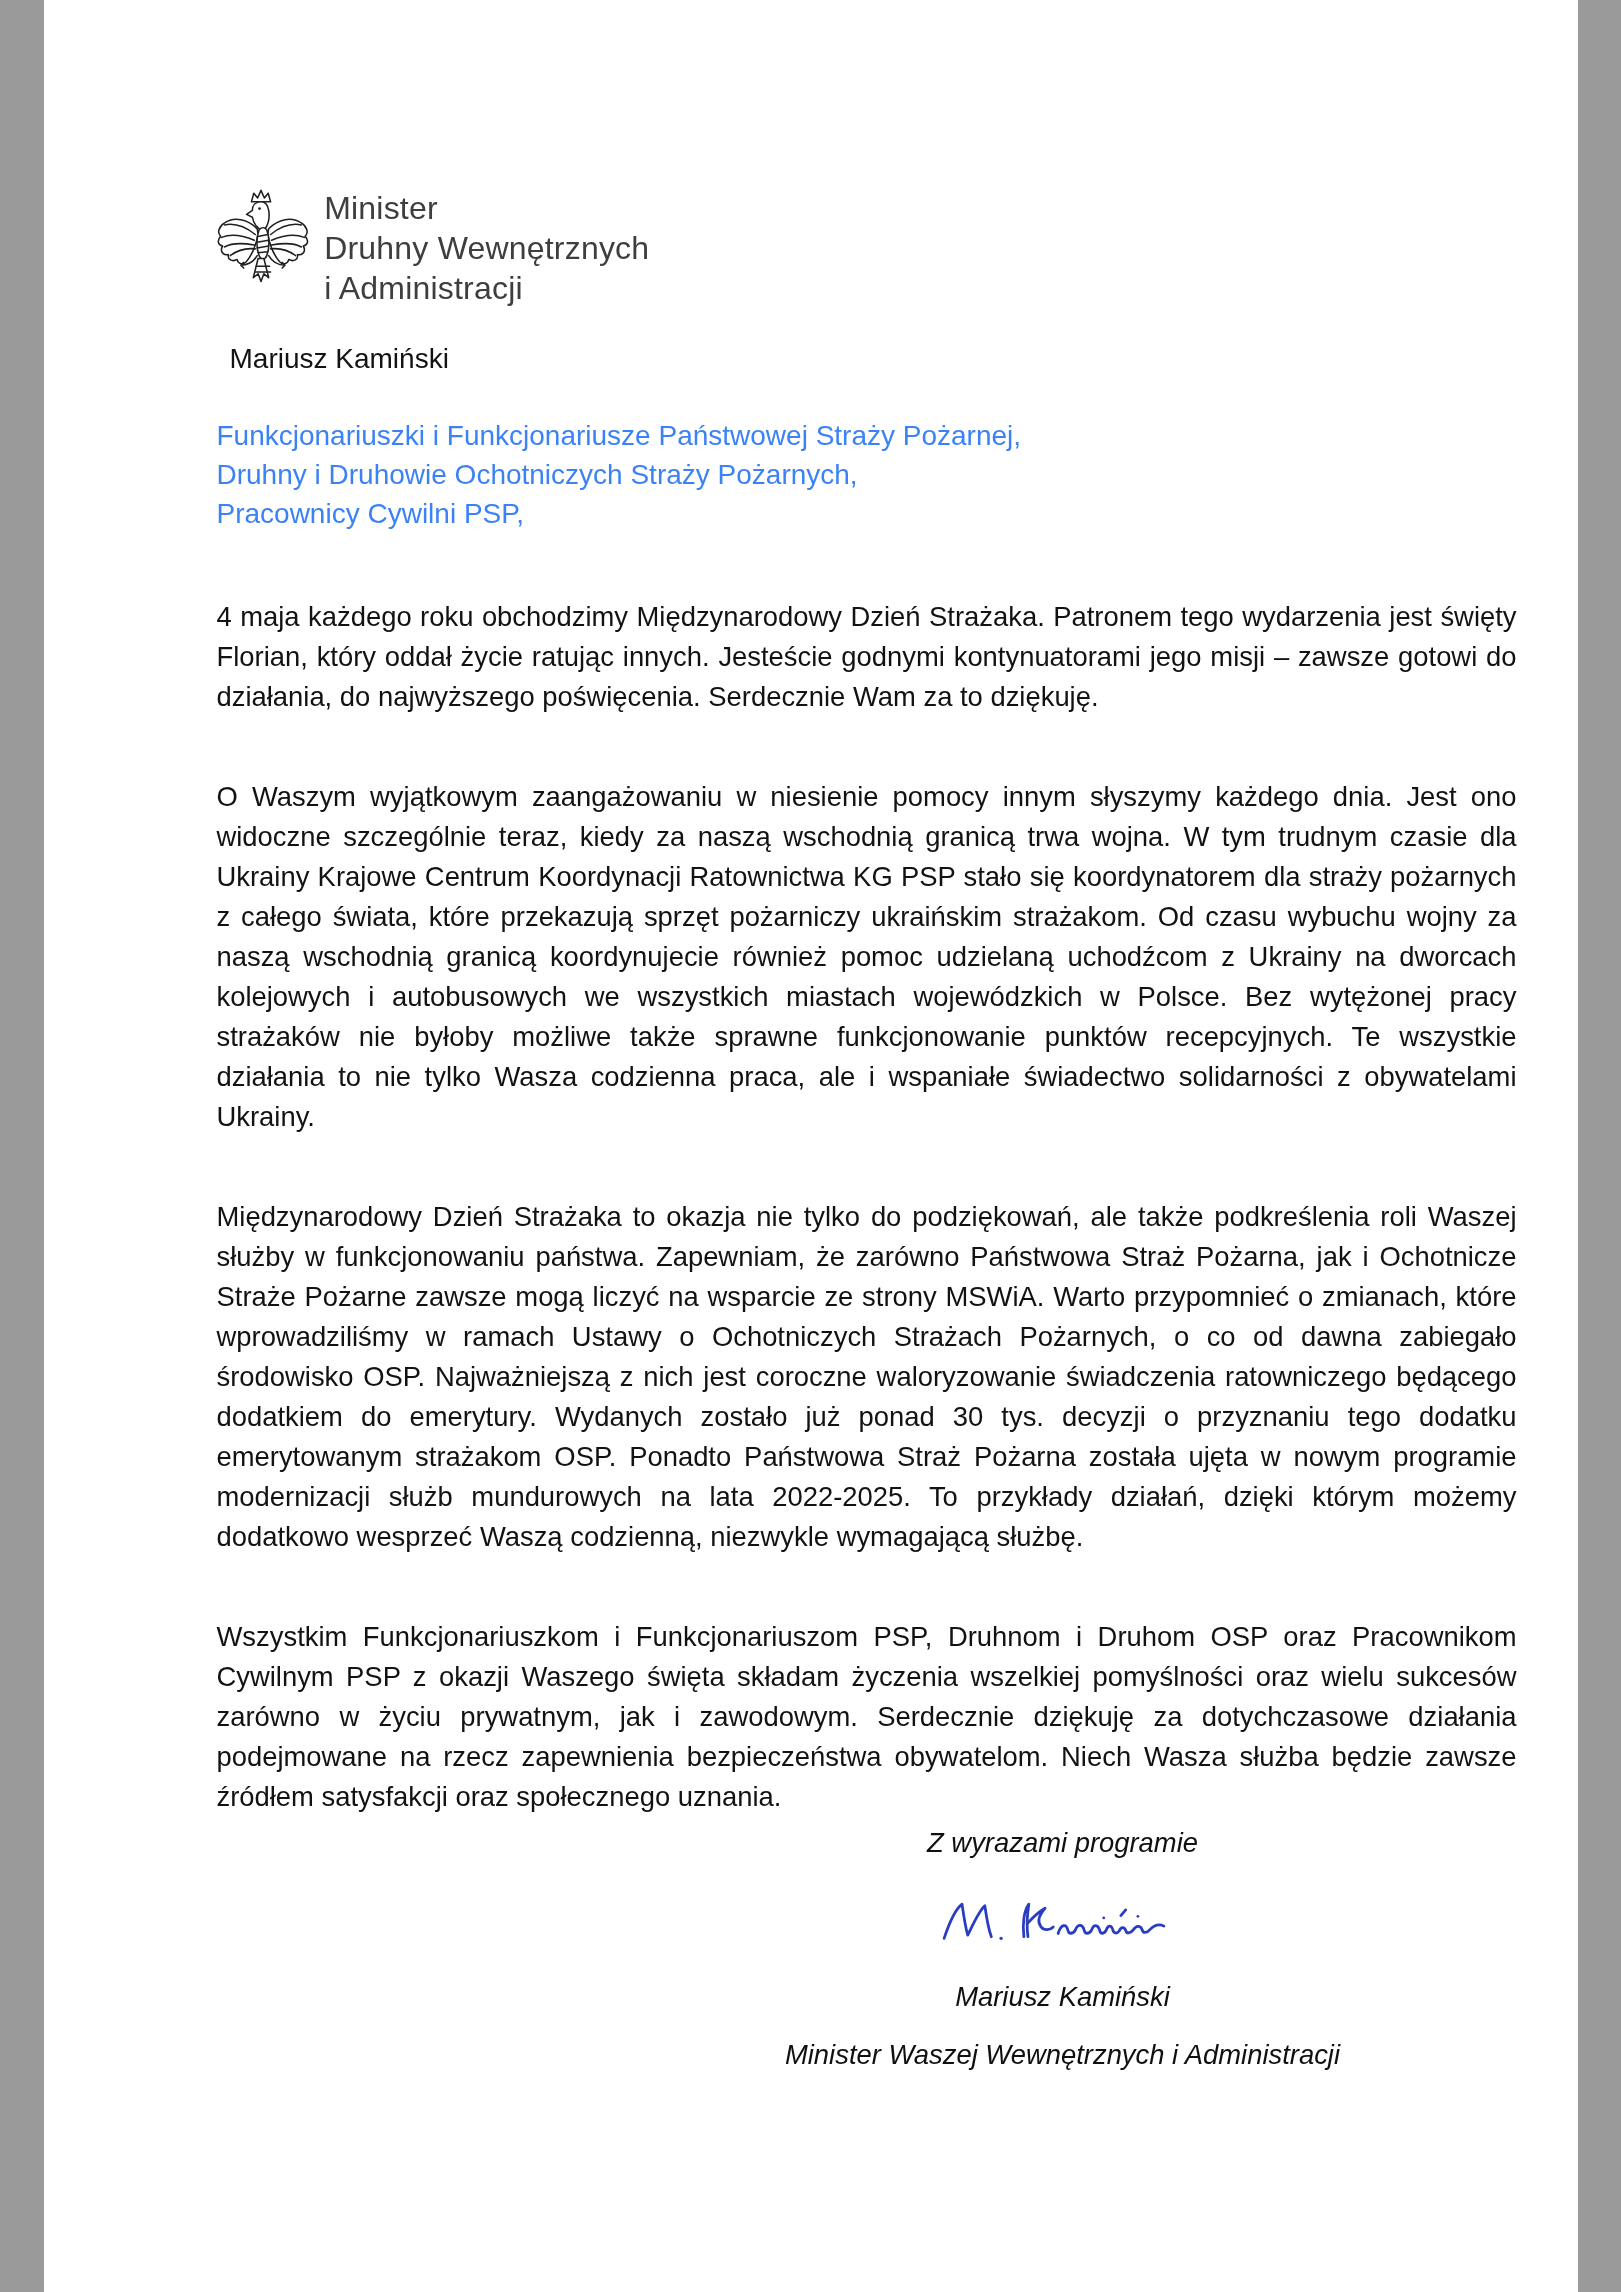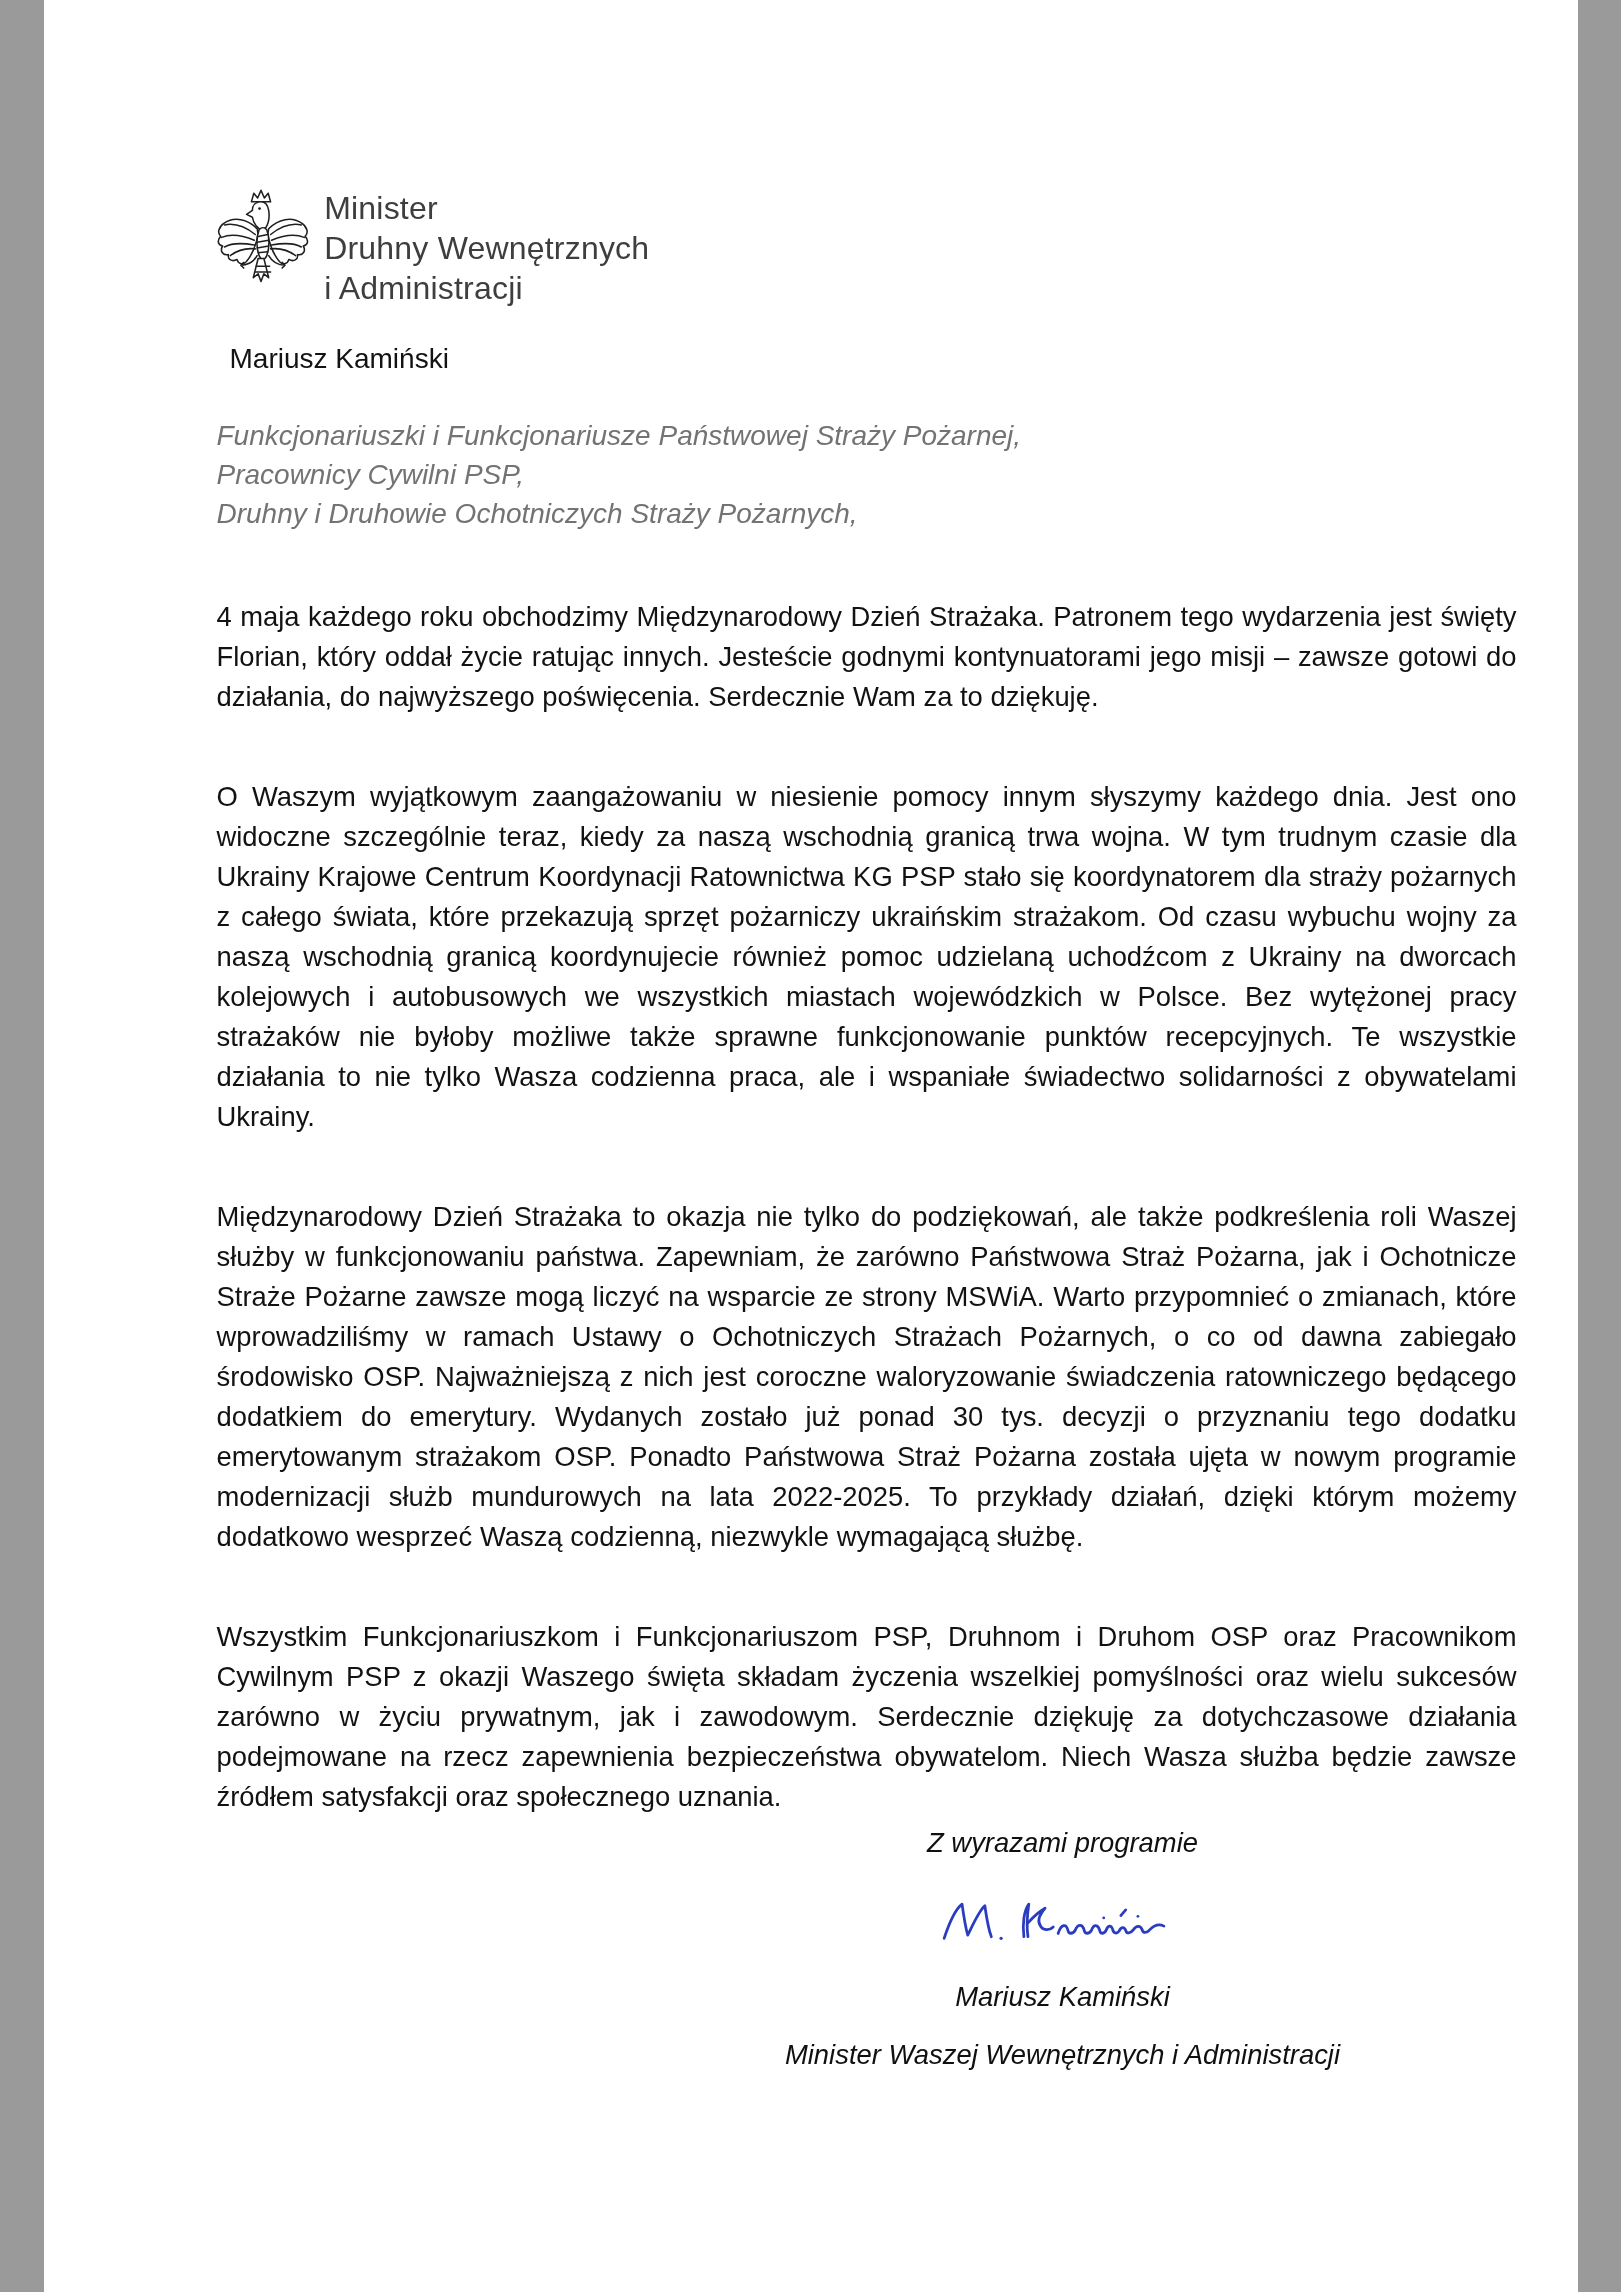--- a/index.html
+++ b/index.html
@@ -25,22 +25,22 @@
     padding-top:2px;
   }
   .minister-name {
     position:absolute; top:343px; left:186px;
     font-size:28px; font-weight:400; color:#131313;
   }
 
   
   .salutation {
     position:absolute; top:416px; left:173px; width:1304px;
-    font-style:italic; font-size:28px; line-height:39px;
-    color:#737373;
+    font-size:28px; line-height:39px;
+    color:#3b82f6;
   }
 
   
   .body-text {
     position:absolute; top:597px; left:173px; width:1300px;
   }
   .body-text p {
     margin:0 0 60px 0;
     font-size:27.4px; line-height:40px;
     text-align:justify;
@@ -101,22 +101,22 @@
       <div>Minister</div>
       <div>Druhny Wewnętrznych</div>
       <div>i Administracji</div>
     </div>
   </div>
 
   <div class="minister-name">Mariusz Kamiński</div>
 
   <div class="salutation">
     <div>Funkcjonariuszki i Funkcjonariusze Państwowej Straży Pożarnej,</div>
+    <div>Druhny i Druhowie Ochotniczych Straży Pożarnych,</div>
     <div>Pracownicy Cywilni PSP,</div>
-    <div>Druhny i Druhowie Ochotniczych Straży Pożarnych,</div>
   </div>
 
   <div class="body-text">
     <p>4 maja każdego roku obchodzimy Międzynarodowy Dzień Strażaka. Patronem tego wydarzenia jest święty Florian, który oddał życie ratując innych. Jesteście godnymi kontynuatorami jego misji – zawsze gotowi do działania, do najwyższego poświęcenia. Serdecznie Wam za to dziękuję.</p>
     <p>O Waszym wyjątkowym zaangażowaniu w niesienie pomocy innym słyszymy każdego dnia. Jest ono widoczne szczególnie teraz, kiedy za naszą wschodnią granicą trwa wojna. W tym trudnym czasie dla Ukrainy Krajowe Centrum Koordynacji Ratownictwa KG PSP stało się koordynatorem dla straży pożarnych z całego świata, które przekazują sprzęt pożarniczy ukraińskim strażakom. Od czasu wybuchu wojny za naszą wschodnią granicą koordynujecie również pomoc udzielaną uchodźcom z Ukrainy na dworcach kolejowych i autobusowych we wszystkich miastach wojewódzkich w Polsce. Bez wytężonej pracy strażaków nie byłoby możliwe także sprawne funkcjonowanie punktów recepcyjnych. Te wszystkie działania to nie tylko Wasza codzienna praca, ale i wspaniałe świadectwo solidarności z obywatelami Ukrainy.</p>
     <p>Międzynarodowy Dzień Strażaka to okazja nie tylko do podziękowań, ale także podkreślenia roli Waszej służby w funkcjonowaniu państwa. Zapewniam, że zarówno Państwowa Straż Pożarna, jak i Ochotnicze Straże Pożarne zawsze mogą liczyć na wsparcie ze strony MSWiA. Warto przypomnieć o zmianach, które wprowadziliśmy w ramach Ustawy o Ochotniczych Strażach Pożarnych, o co od dawna zabiegało środowisko OSP. Najważniejszą z nich jest coroczne waloryzowanie świadczenia ratowniczego będącego dodatkiem do emerytury. Wydanych zostało już ponad 30 tys. decyzji o przyznaniu tego dodatku emerytowanym strażakom OSP. Ponadto Państwowa Straż Pożarna została ujęta w nowym programie modernizacji służb mundurowych na lata 2022-2025. To przykłady działań, dzięki którym możemy dodatkowo wesprzeć Waszą codzienną, niezwykle wymagającą służbę.</p>
     <p>Wszystkim Funkcjonariuszkom i Funkcjonariuszom PSP, Druhnom i Druhom OSP oraz Pracownikom Cywilnym PSP z okazji Waszego święta składam życzenia wszelkiej pomyślności oraz wielu sukcesów zarówno w życiu prywatnym, jak i zawodowym. Serdecznie dziękuję za dotychczasowe działania podejmowane na rzecz zapewnienia bezpieczeństwa obywatelom. Niech Wasza służba będzie zawsze źródłem satysfakcji oraz społecznego uznania.</p>
   </div>
 
   <div class="closing">

